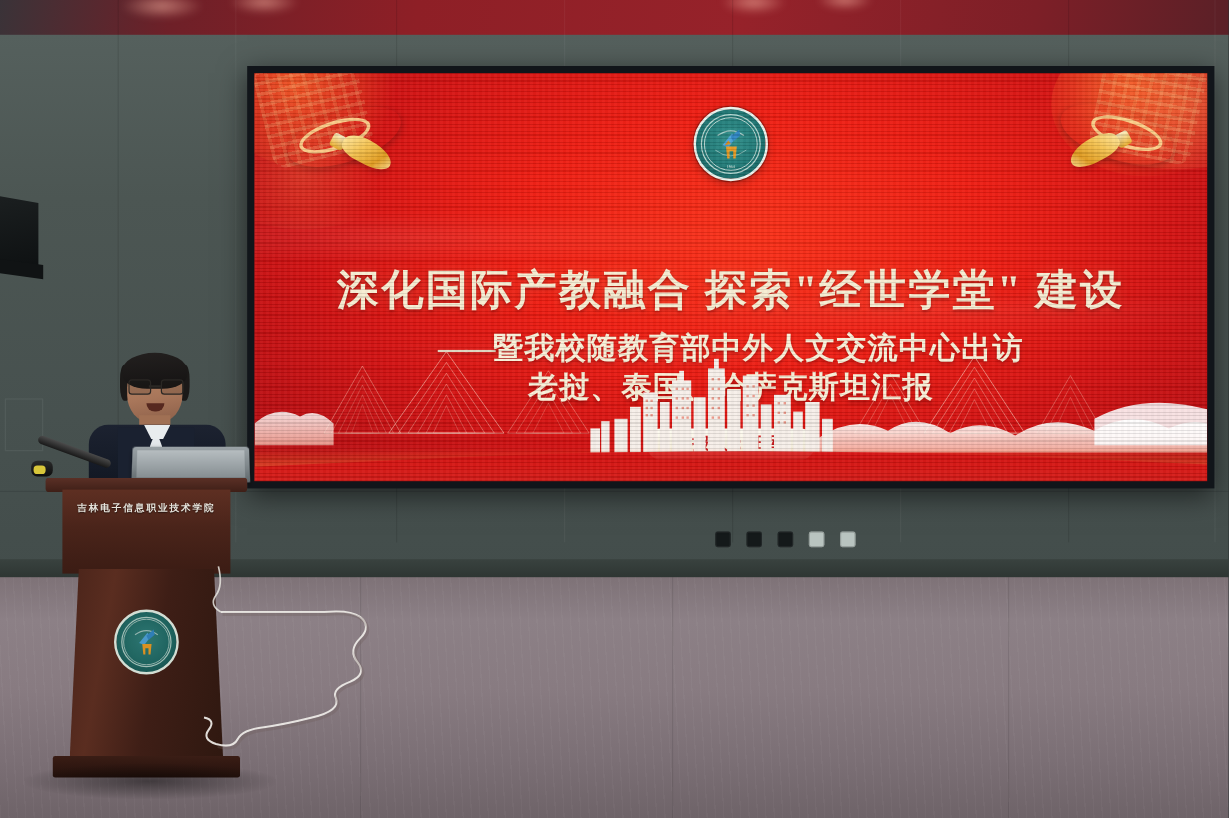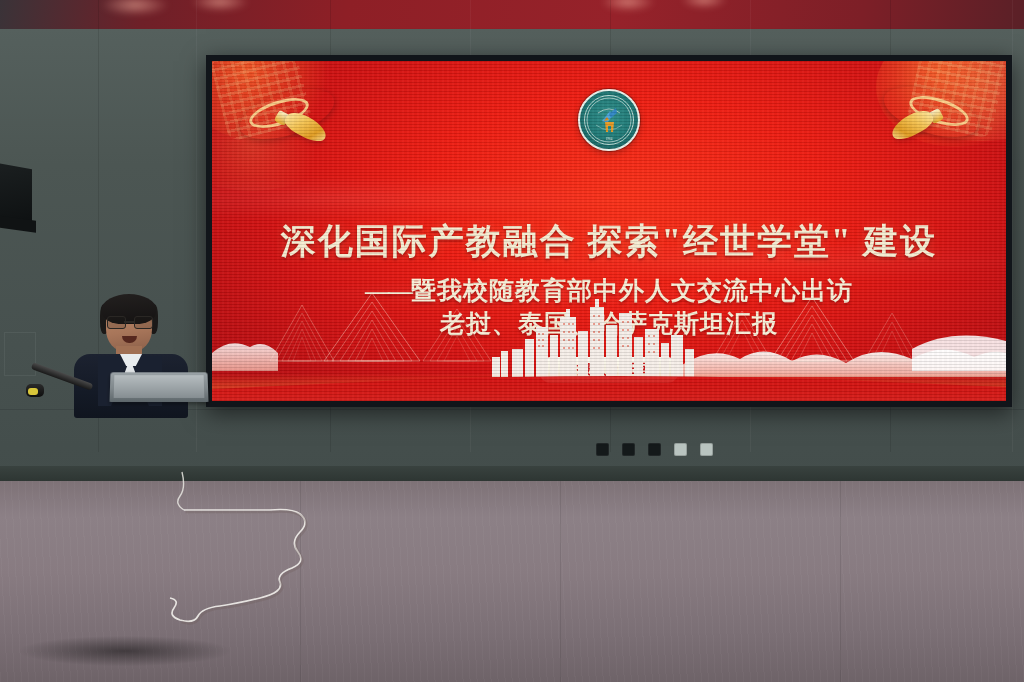--- a/index.html
+++ b/index.html
@@ -555,20 +555,37 @@
   <div class="mic">
     <div class="mic-arm"></div>
     <div class="mic-head"></div>
     <div class="mic-tip"></div>
   </div>
 
   <div class="laptop">
     <div class="laptop-screen"></div>
   </div>
 
+  <div class="podium">
+    <div class="podium-top"></div>
+    <div class="podium-face"></div>
+    <div class="podium-text">吉林电子信息职业技术学院</div>
+    <div class="podium-body2"></div>
+    <div class="podium-emblem">
+      <div class="emblem-ring"></div>
+      <svg width="50" height="50" viewBox="0 0 58 58">
+        <circle cx="29" cy="29" r="22" fill="none" stroke="#e3f1e8" stroke-width="0.8" opacity="0.75"></circle>
+        <path d="M18 22 Q29 14 40 22" fill="none" stroke="#e8f2ec" stroke-width="1" opacity="0.6"></path>
+        <path d="M22 30 L30 20 L33 24 L27 32 Z" fill="#4aa3d8"></path>
+        <path d="M29 23 L36 17 L37 22 L31 27 Z" fill="#2e86c4"></path>
+        <path d="M25 31 L34 31 L33 41 L31 41 L31 35 L28 35 L28 41 L26 41 Z" fill="#e79a22"></path>
+      </svg>
+    </div>
+    <div class="podium-base"></div>
+  </div>
   <div class="podium-shadow"></div>
 
   <div class="cable">
     <svg width="290" height="160" viewBox="0 0 290 160">
       <path d="M42 2 Q46 18 40 26 Q34 34 44 40" fill="none" stroke="#e8e6e0" stroke-width="1.4" opacity=".85"></path>
       <path d="M44 40 L130 40 Q152 38 160 44 Q170 52 160 62 Q150 72 158 82
                Q166 92 152 98 Q136 104 140 112 Q144 122 120 128
                Q96 134 80 136 Q62 138 58 146 Q54 154 40 150 Q28 146 34 138
                Q40 130 30 128" fill="none" stroke="#efedE8" stroke-width="1.7" opacity=".92"></path>
       <path d="M44 40 L130 40 Q152 38 160 44 Q170 52 160 62 Q150 72 158 82

